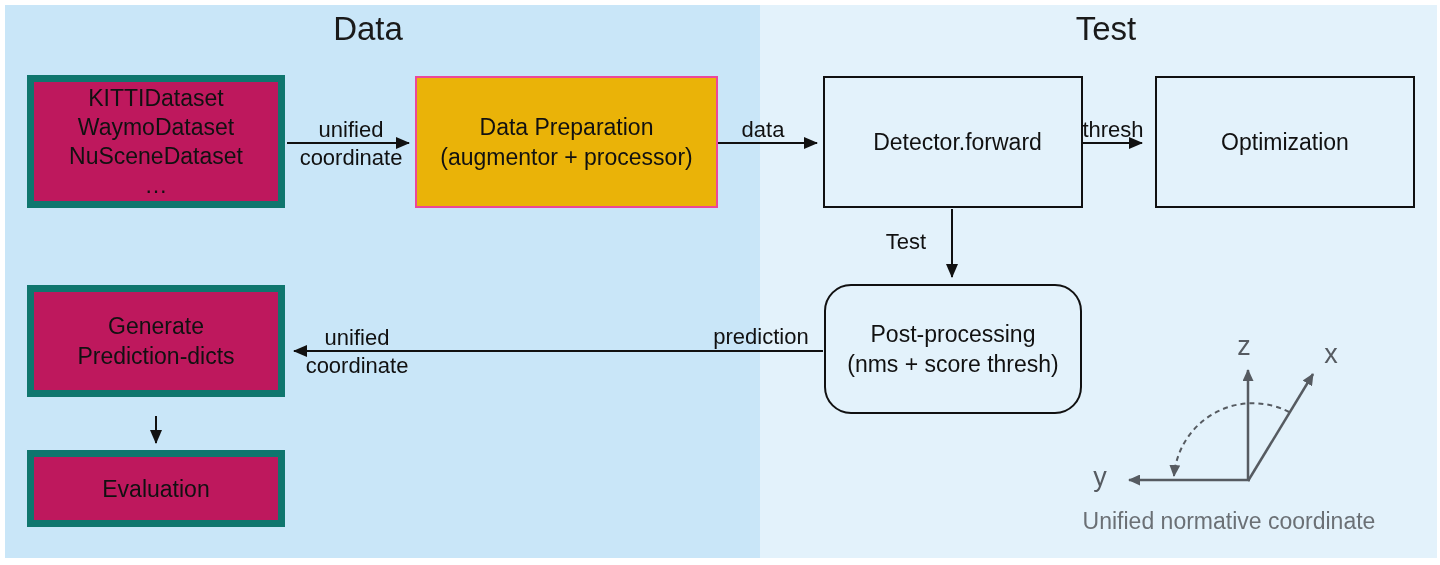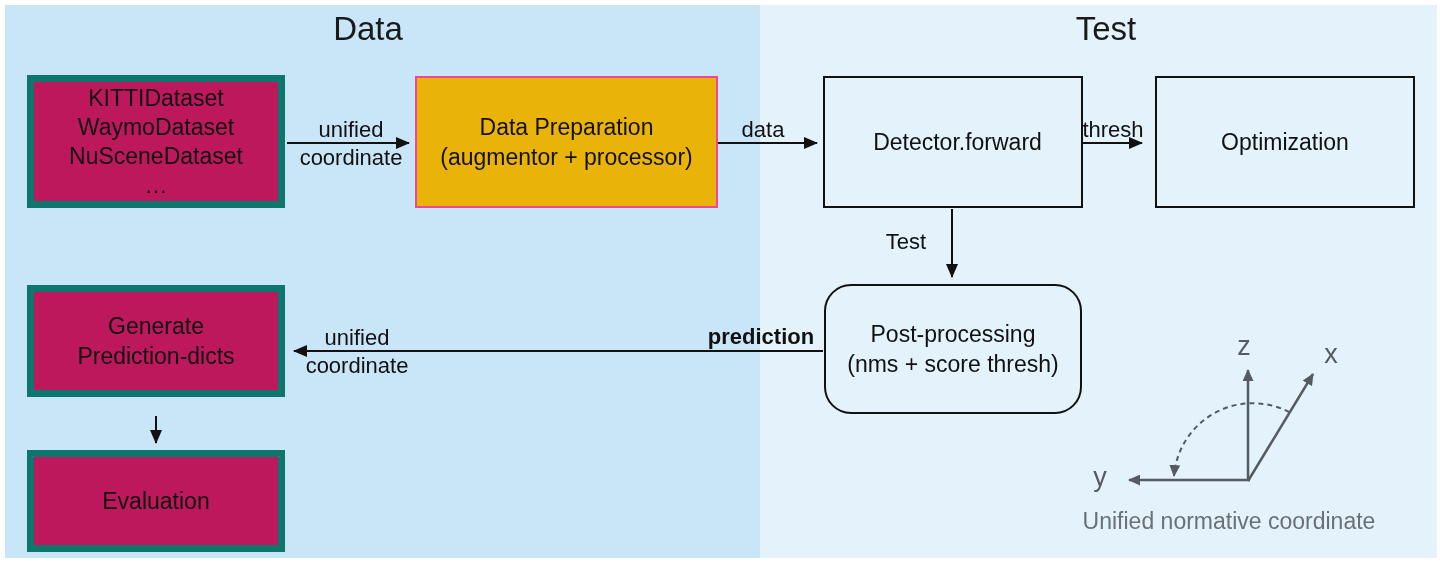--- a/index.html
+++ b/index.html
@@ -21,21 +21,21 @@
   }
   .box.green{background:#be185d;border:7px solid #0f766e;}
   .box.blue-dark{background:#eab308;border:2px solid #ec4899;}
   .box.blue-light{background:#e3f2fb;border:2px solid #111;}
   #box-datasets{left:27px;top:75px;width:258px;height:133px;line-height:29px;}
   #box-dataprep{left:415px;top:76px;width:303px;height:132px;}
   #box-detector{left:823px;top:76px;width:260px;height:132px;padding-left:9px;}
   #box-optimization{left:1148px;top:76px;width:260px;height:132px;margin-left:7px;}
   #box-postproc{left:824px;top:284px;width:258px;height:130px;border-radius:27px;}
   #box-generate{left:27px;top:285px;width:258px;height:112px;}
-  #box-evaluation{left:27px;top:450px;width:258px;height:102px;text-align:center;}
+  #box-evaluation{left:27px;top:450px;width:258px;height:77px;text-align:center;}
   .flow-label{
     position:absolute;transform:translate(-50%,-50%);
     font-size:22px;line-height:26px;color:#111;white-space:nowrap;
   }
   .axis-label{
     position:absolute;transform:translate(-50%,-50%);
     font-size:27px;line-height:28px;color:#565b61;white-space:nowrap;
   }
   #coord-caption{
     position:absolute;transform:translate(-50%,-50%);
@@ -120,21 +120,21 @@
 
   <div class="flow-label" style="left:351px;top:130px;">unified</div>
   <div class="flow-label" style="left:351px;top:158px;">coordinate</div>
 
   <div class="flow-label" style="left:763px;top:130px;">data</div>
 
   <div class="flow-label" style="left:1113px;top:130px;">thresh</div>
 
   <div class="flow-label" style="left:906px;top:242px;">Test</div>
 
-  <div class="flow-label" style="left:761px;top:337px;font-weight:bold;">prediction</div>
+  <div class="flow-label" style="left:761px;top:337px;">prediction</div>
 
   <div class="flow-label" style="left:357px;top:338px;">unified</div>
   <div class="flow-label" style="left:357px;top:366px;">coordinate</div>
 
   <div class="axis-label" style="left:1244px;top:346px;">z</div>
   <div class="axis-label" style="left:1331px;top:354px;">x</div>
   <div class="axis-label" style="left:1100px;top:477px;">y</div>
   <div id="coord-caption" style="left:1229px;top:521px;">Unified normative coordinate</div>
 
 </div>

